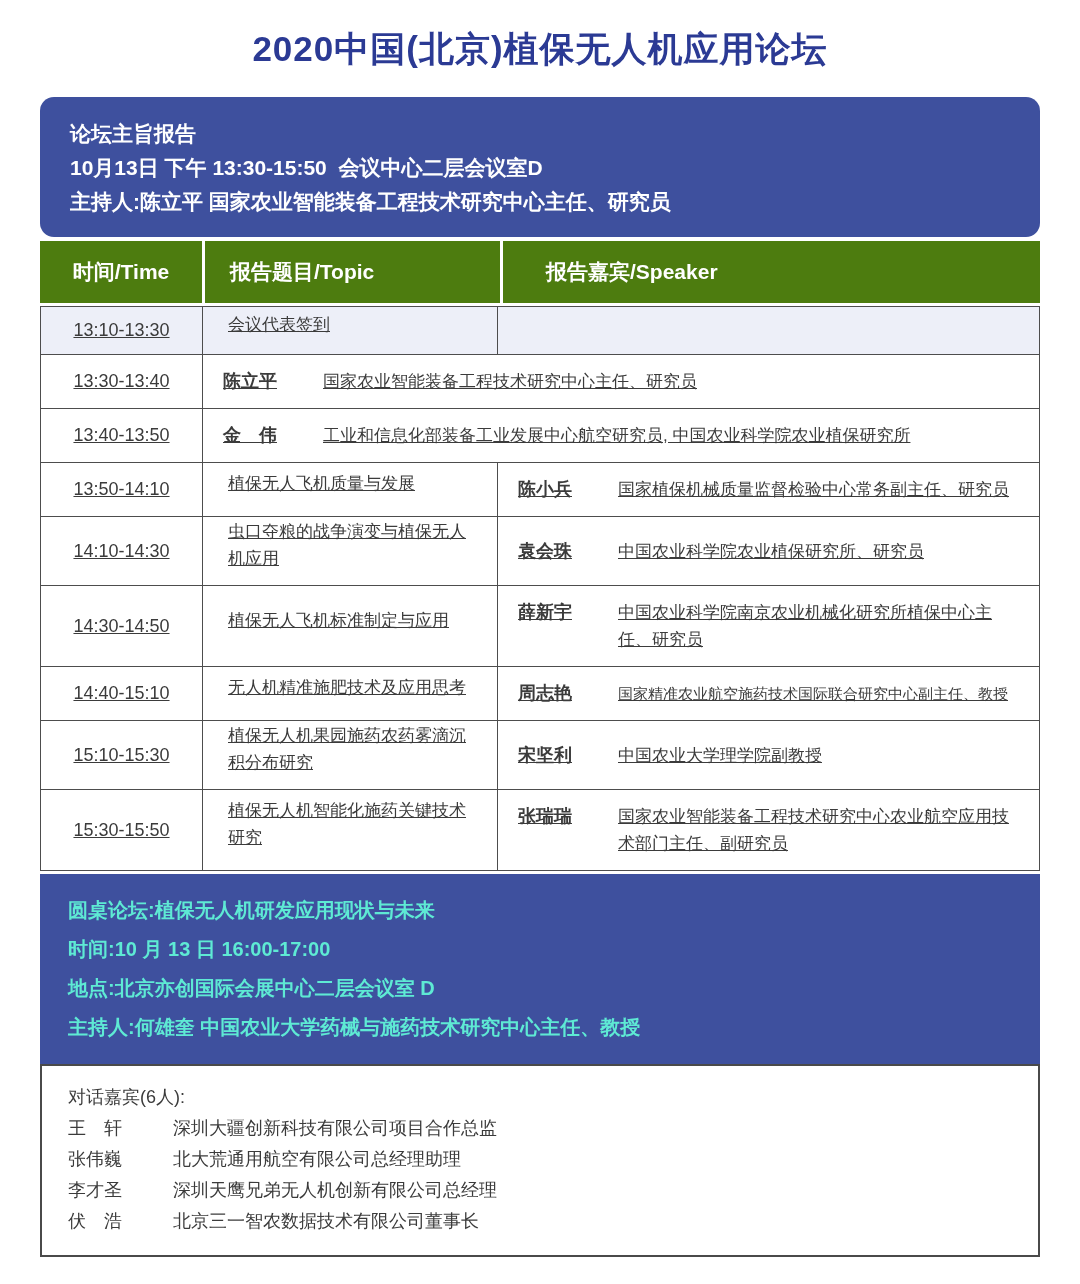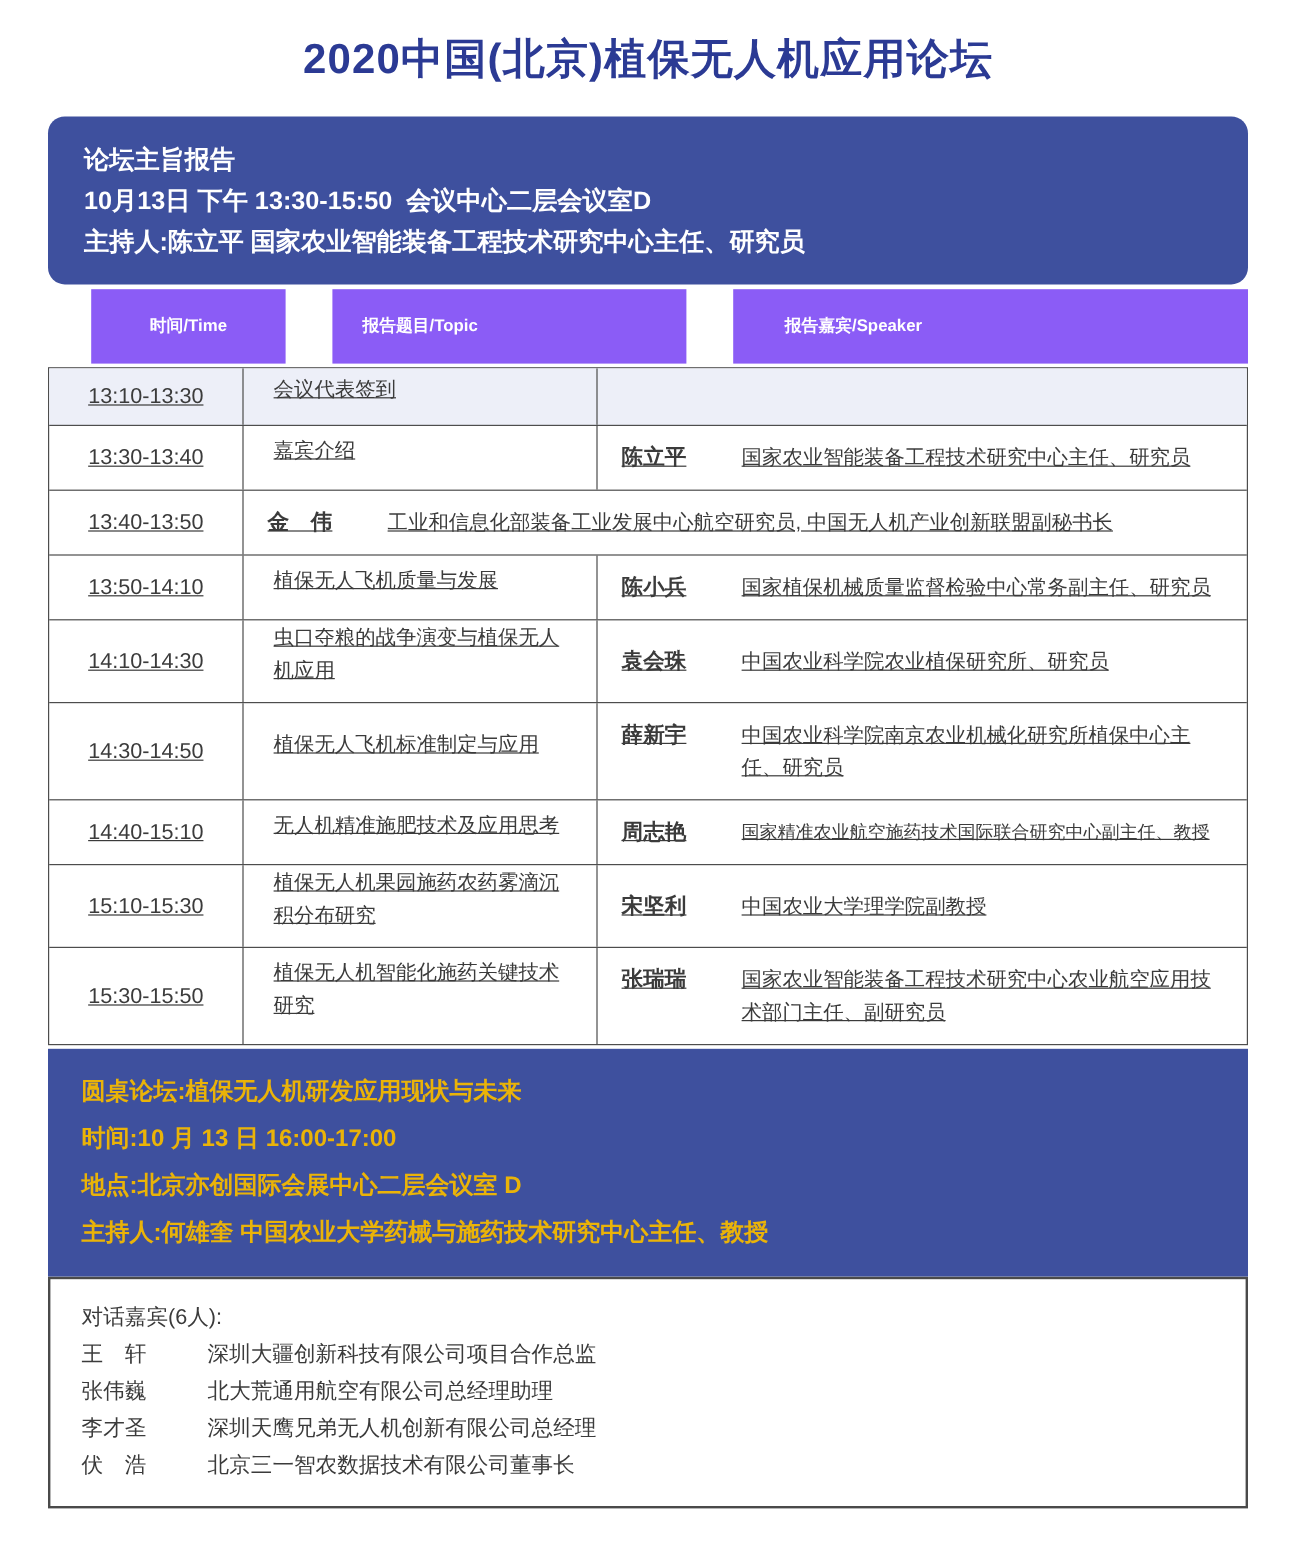--- a/index.html
+++ b/index.html
@@ -30,23 +30,23 @@
     border-radius:14px;
   }
   .info-block .line {
     line-height:34px;
     white-space:pre-wrap;
   }
 
   
   .thead { display:flex; gap:3px; margin-top:4px; }
   .th {
-    background:#8b5cf6; color:#ffffff;
-    font-weight:bold; font-size:14px;
-    height:62px; display:flex; align-items:center;margin-left:36px;
+    background:#4d7c0f; color:#ffffff;
+    font-weight:bold; font-size:21px;
+    height:62px; display:flex; align-items:center;
   }
   .th-time    { width:162px; justify-content:center; }
   .th-topic   { width:295px; padding-left:25px; }
   .th-speaker { flex:1; padding-left:43px; }
 
   
   .tbody { margin-top:3px; border:1px solid #4d4d4d;text-decoration:underline; }
   .tr { display:flex; border-bottom:1px solid #4d4d4d; }
   .tr:last-child { border-bottom:none; }
   .tr.shaded { background:#edeff8; }
@@ -68,21 +68,21 @@
     min-width:76px; margin-right:24px;
     font-size:18px; font-weight:bold; line-height:27px;
     white-space:pre-wrap; flex-shrink:0;
   }
   .sp-desc { font-size:17px; line-height:27px; }
   .sp-desc.fit { font-size:15px; line-height:27px; }
 
   
   .roundtable {
     margin-top:3px;
-    background:#3e509e; color:#eab308;
+    background:#3e509e; color:#5eead4;
     font-weight:bold; font-size:20px;
     padding:24px 28px 10px;
   }
   .roundtable .line { line-height:24px; margin-bottom:15px; white-space:pre-wrap; }
 
   
   .guests-box {
     border:2px solid #4a4a4a;
     background:#ffffff;
     padding:16px 26px 18px;
@@ -115,35 +115,34 @@
   <div class="tbody">
 
     <div class="tr shaded">
       <div class="td td-time">13:10-13:30</div>
       <div class="td td-topic">会议代表签到</div>
       <div class="td td-speaker"></div>
     </div>
 
     <div class="tr">
       <div class="td td-time">13:30-13:40</div>
-      <div class="td td-topic">嘉宾介绍</div>
       <div class="td td-speaker">
         <div class="speaker-wrap">
           <span class="sp-name">陈立平</span>
           <span class="sp-desc">国家农业智能装备工程技术研究中心主任、研究员</span>
         </div>
       </div>
     </div>
 
     <div class="tr">
       <div class="td td-time">13:40-13:50</div>
       <div class="td td-speaker">
         <div class="speaker-wrap">
           <span class="sp-name">金　伟</span>
-          <span class="sp-desc">工业和信息化部装备工业发展中心航空研究员, 中国无人机产业创新联盟副秘书长</span>
+          <span class="sp-desc">工业和信息化部装备工业发展中心航空研究员, 中国农业科学院农业植保研究所</span>
         </div>
       </div>
     </div>
 
     <div class="tr">
       <div class="td td-time">13:50-14:10</div>
       <div class="td td-topic">植保无人飞机质量与发展</div>
       <div class="td td-speaker">
         <div class="speaker-wrap">
           <span class="sp-name">陈小兵</span>

